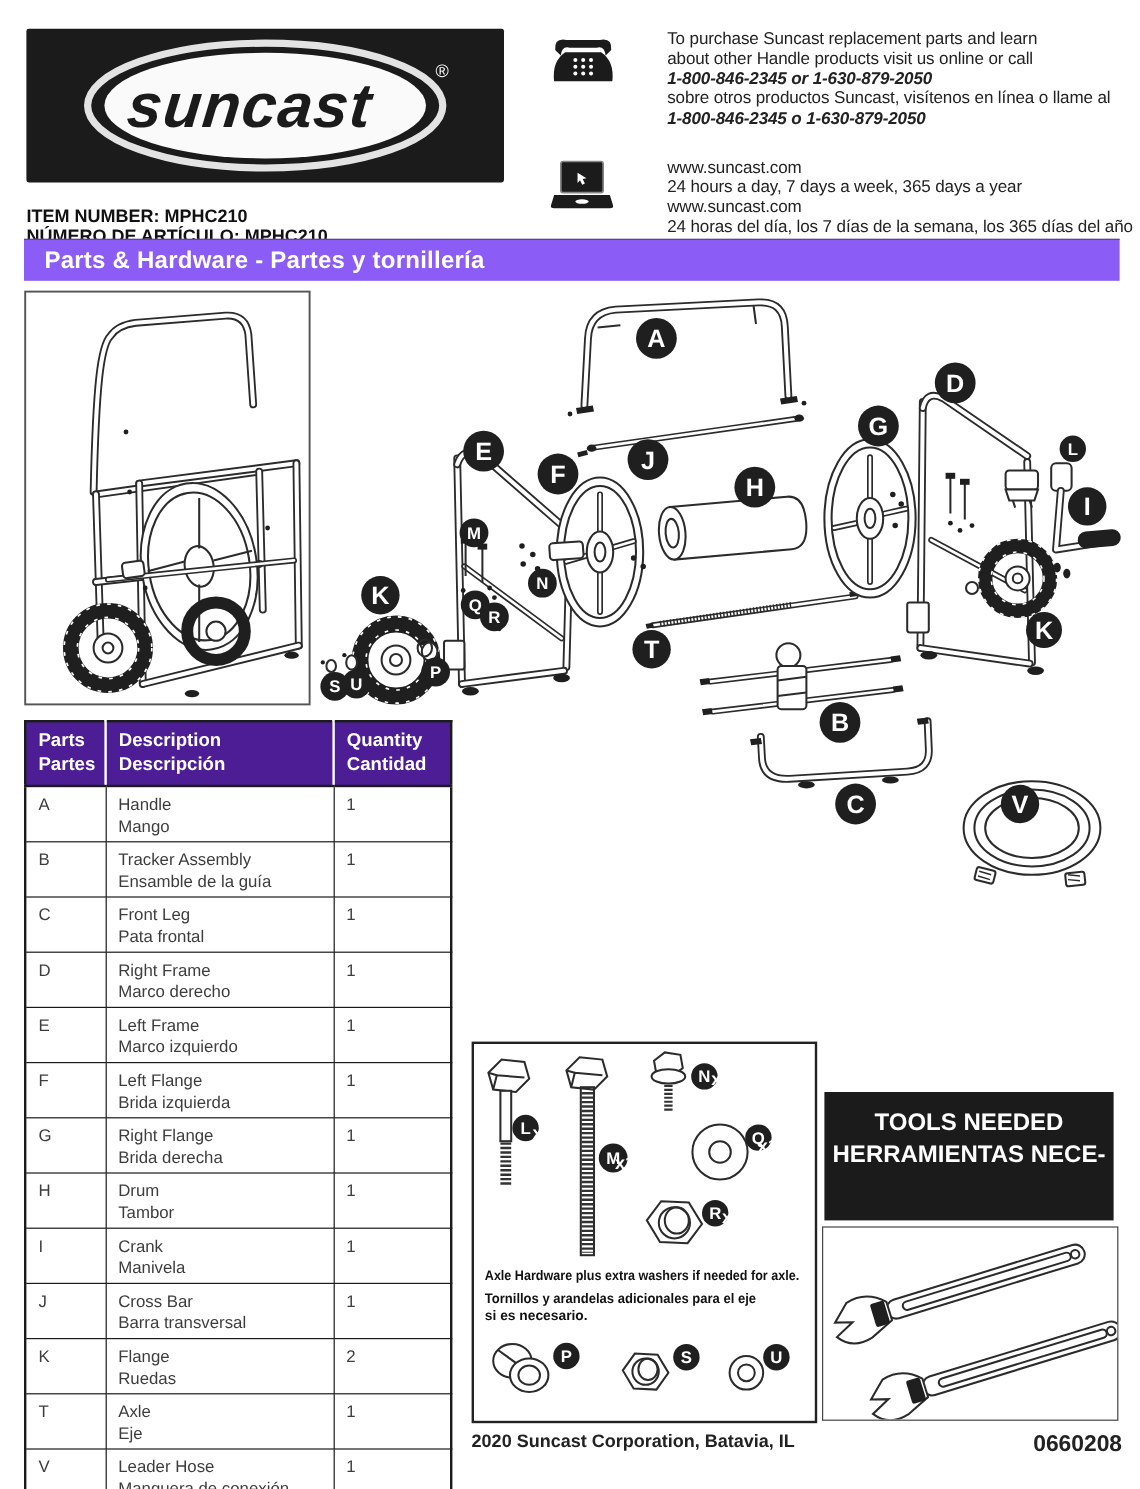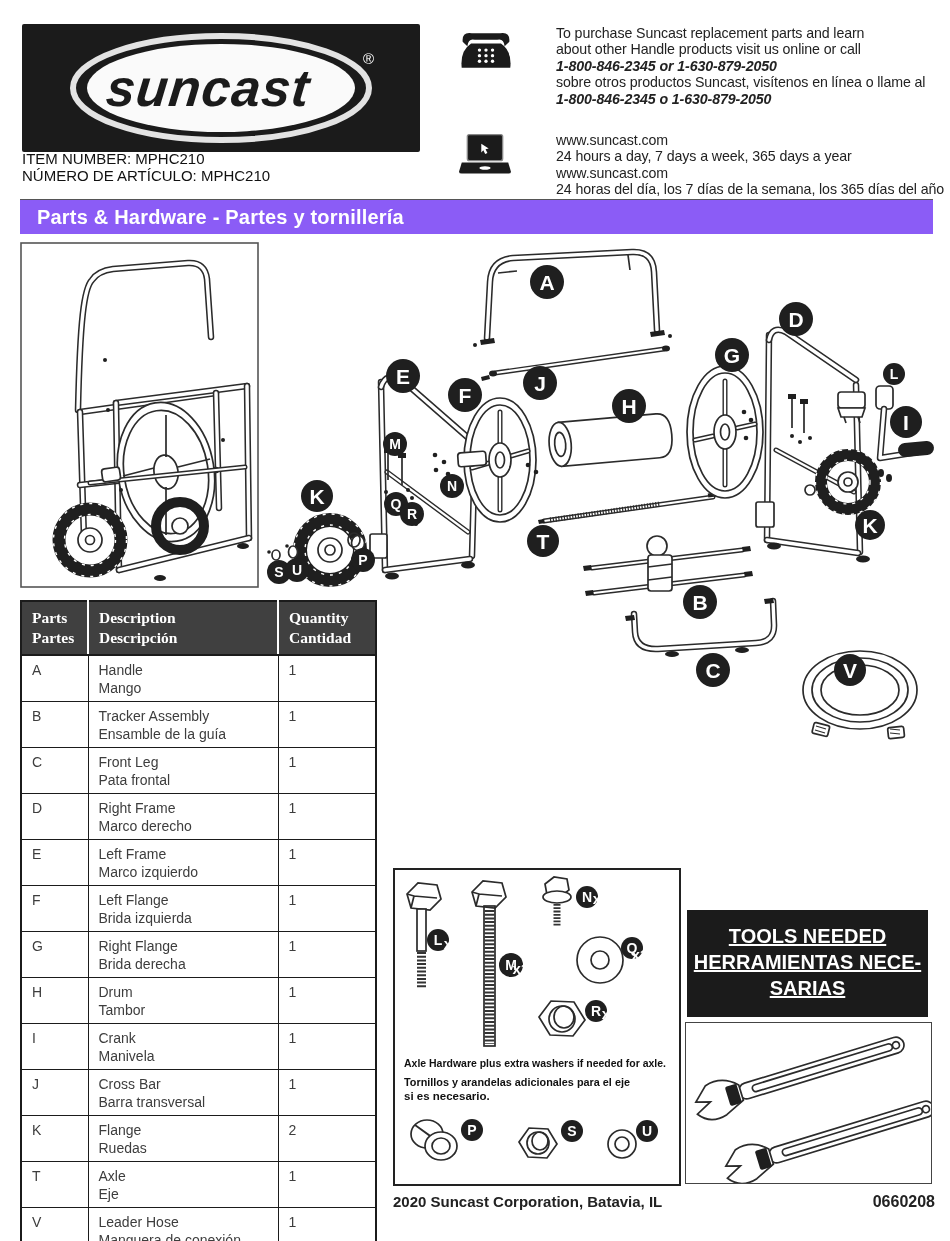--- a/index.html
+++ b/index.html
@@ -3,49 +3,49 @@
 <meta charset="utf-8">
 <style>
   html,body{margin:0;padding:0;background:#fff;}
   .page{position:relative;width:950px;height:1241px;background:#fff;overflow:hidden;
         font-family:"Liberation Sans",sans-serif;color:#2a2a2a;}
   .abs{position:absolute;}
   .b{font-weight:bold;font-style:italic;}
 
   
   .logo-box{left:22px;top:24px;width:398px;height:128px;background:#1b1b1b;border-radius:2px;}
-  .item-lines{left:22px;top:150px;font-size:15px;font-weight:normal;line-height:17px;color:#111;}
+  .item-lines{left:22px;top:172px;font-size:15px;font-weight:bold;line-height:17px;color:#111;}
   .contact-text{font-size:14.2px;line-height:16.4px;color:#222;letter-spacing:-0.1px;margin-left:33px;}
 
   
   .banner{left:20px;top:199px;width:913px;height:34px;background:#8b5cf6;border-top:1px solid #555;}
   .banner span{display:block;padding:6px 0 0 17px;color:#fff;font-size:20px;font-weight:bold;letter-spacing:0.2px;}
 
   
   table.parts{left:20px;top:600px;width:355px;border-collapse:collapse;table-layout:fixed;position:absolute;}
   table.parts col.c1{width:67px;} table.parts col.c2{width:190px;} table.parts col.c3{width:98px;}
-  table.parts th{background:#404040;color:#fff;font-size:15.5px;font-weight:bold;text-align:left;
-                 padding:6px 0 6px 10px;line-height:20px;border-bottom:2px solid #1b1b1b;font-family:Liberation Serif, serif;}
+  table.parts th{background:#4c1d95;color:#fff;font-size:15.5px;font-weight:bold;text-align:left;
+                 padding:6px 0 6px 10px;line-height:20px;border-bottom:2px solid #1b1b1b;}
   table.parts th.sep{border-right:2px solid #fff;}
   table.parts td{border:1.8px solid #1b1b1b;font-size:14px;color:#3d3d3d;vertical-align:top;
                  padding:5px 0 4px 10px;line-height:18px;height:33px;}
   table.parts{border:2px solid #1b1b1b;}
 
   
   .hw-box{left:393px;top:868px;width:284px;height:314px;border:2px solid #222;background:#fff;}
 
   
-  .tools-box{left:687px;top:910px;width:241px;height:107px;background:#1b1b1b;color:#fff;text-align:center;text-decoration:underline;}
+  .tools-box{left:687px;top:910px;width:241px;height:107px;background:#1b1b1b;color:#fff;text-align:center;}
   .tools-box div{font-size:20px;font-weight:bold;line-height:26px;}
   .tools-box div:first-child{margin-top:13px;}
   .wrench-box{left:685px;top:1022px;width:245px;height:160px;border:1.5px solid #444;background:#fff;}
 
   
   .footer-left{left:393px;top:1193px;font-size:15px;font-weight:bold;color:#222;text-align:right;}
-  .footer-right{left:835px;top:1193px;width:100px;text-align:right;font-size:16px;font-weight:bold;color:#222;}
+  .footer-right{left:835px;top:1193px;width:100px;text-align:right;font-size:19px;font-weight:bold;color:#222;}
 
   
   .t7{stroke:#2b2b2b;stroke-width:6.5;fill:none;stroke-linecap:round;stroke-linejoin:round;}
   .t4w{stroke:#fff;stroke-width:3.4;fill:none;stroke-linecap:round;stroke-linejoin:round;}
   .r5{stroke:#2b2b2b;stroke-width:5;fill:none;stroke-linecap:round;}
   .r2w{stroke:#fff;stroke-width:2.2;fill:none;stroke-linecap:round;}
   .o{stroke:#2b2b2b;stroke-width:1.7;fill:#fff;}
   .on{stroke:#2b2b2b;stroke-width:1.7;fill:none;}
   .dk{fill:#1f1f1f;}
   .co circle{fill:#1f1f1f;}
@@ -672,21 +672,20 @@
 
       <text class="hwt" x="9" y="197" font-size="11.5" textLength="262" lengthAdjust="spacingAndGlyphs">Axle Hardware plus extra washers if needed for axle.</text>
       <text class="hwt" x="9" y="216" font-size="11.5" textLength="226" lengthAdjust="spacingAndGlyphs">Tornillos y arandelas adicionales para el eje</text>
       <text class="hwt" x="9" y="230" font-size="11.5">si es necesario.</text>
     </svg>
   </div>
 
   <div class="abs tools-box">
     <div>TOOLS NEEDED</div>
     <div>HERRAMIENTAS NECE-</div>
-    <div>SARIAS</div>
   </div>
 
   <div class="abs wrench-box">
     <svg width="245" height="160" viewBox="0 0 245 160">
       <g transform="translate(34,76) rotate(-17)">
         <rect class="o" x="20" y="-8" width="172" height="16" rx="8"></rect>
         <rect class="on" x="34" y="-3.5" width="146" height="7" rx="3.5"></rect>
         <path class="o" d="M 22,-8 Q 8,-22 -10,-17 L -24,-4 L -10,0 L -26,8 Q -16,22 2,17 L 22,8 Z"></path>
         <rect class="dk" x="8" y="-10" width="12" height="20" rx="2"></rect>
         <circle class="on" cx="184" cy="0" r="3.5"></circle>

